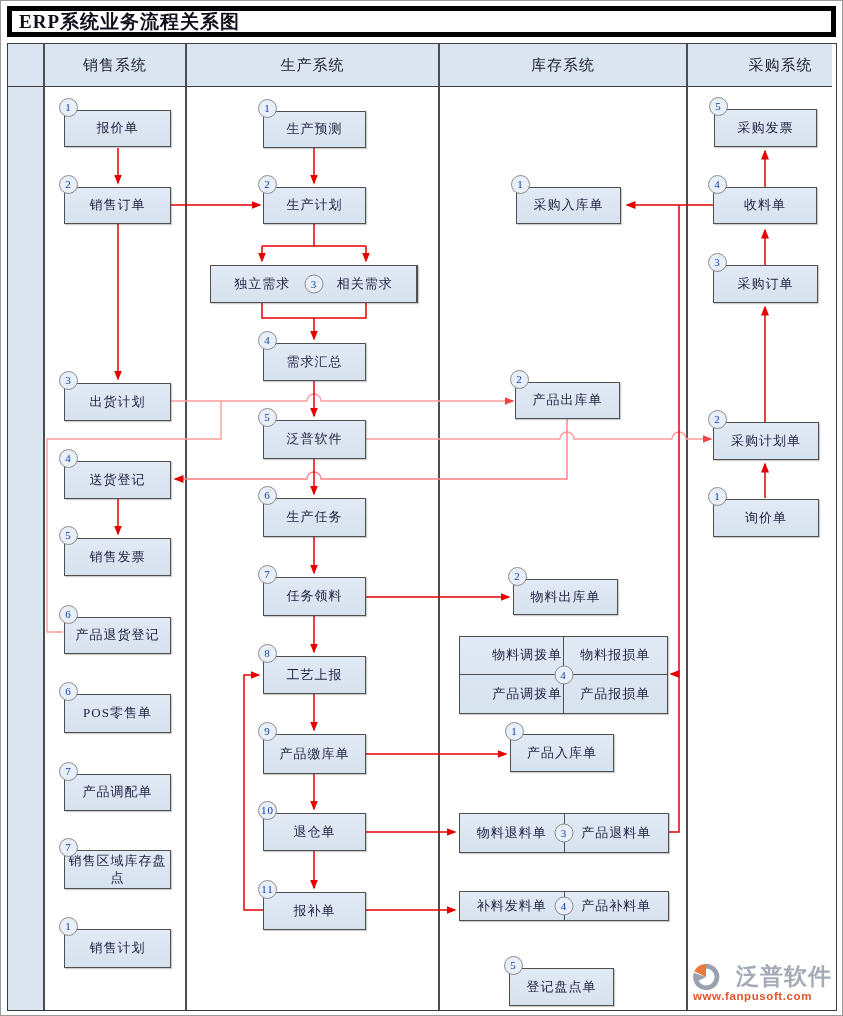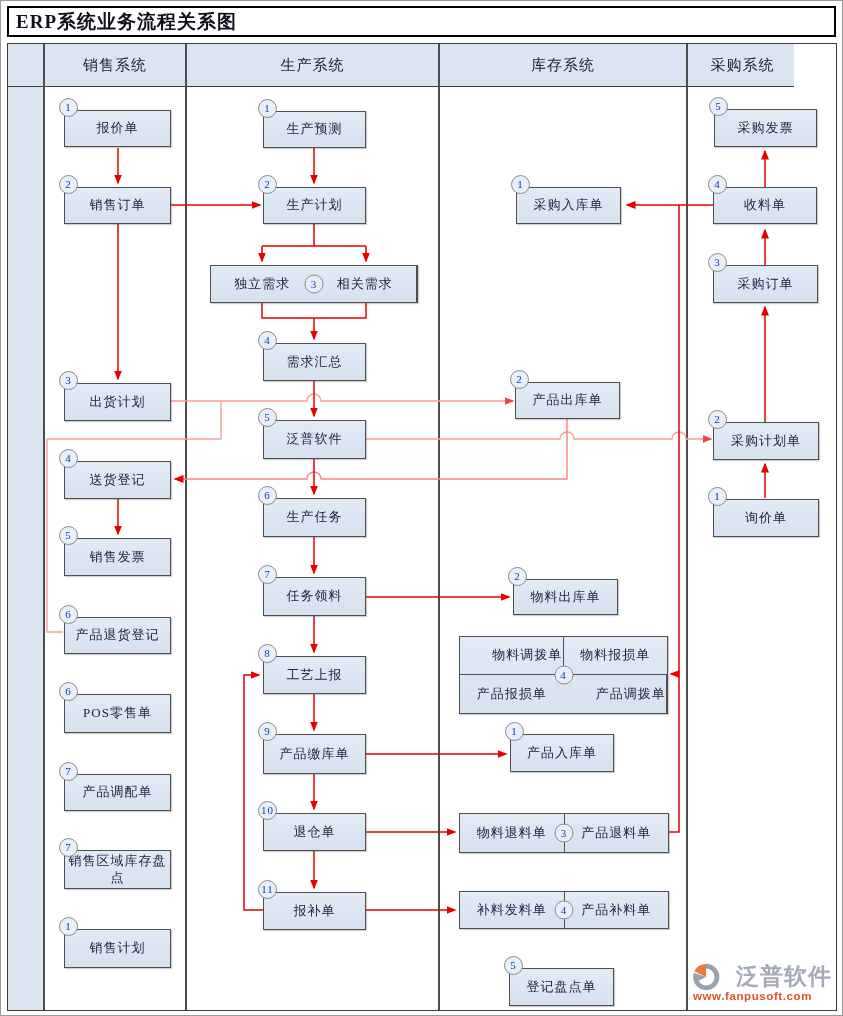--- a/index.html
+++ b/index.html
@@ -1,20 +1,20 @@
 <!DOCTYPE html>
 <html><head>
 <meta charset="utf-8">
 <style>
   html,body{margin:0;padding:0;background:#fff;}
   .page{position:relative;width:843px;height:1016px;background:#fff;border:1px solid #9b9b9b;
         box-sizing:border-box;overflow:hidden;
         font-family:"Liberation Serif","DejaVu Serif",serif;}
   .title-bar{position:absolute;left:6px;top:5px;width:829px;height:31px;box-sizing:border-box;
-        border:2px solid #000000;background:#fff;display:flex;align-items:center;
+        border:5px solid #000000;background:#fff;display:flex;align-items:center;
         font-size:19px;font-weight:bold;color:#10101c;padding-left:7px;letter-spacing:1px;}
   .board-frame{position:absolute;left:6px;top:42px;width:830px;height:968px;box-sizing:border-box;
         border:1px solid #3c3c3c;background:#fff;}
   .left-strip{position:absolute;left:7px;top:43px;width:36px;height:966px;background:#dce6f1;}
   .vdiv{position:absolute;top:43px;height:966px;width:2px;background:#4d4d4d;}
   .hdr{position:absolute;top:43px;height:43px;box-sizing:border-box;background:#dbe5f1;
         border-bottom:1px solid #3c3c3c;display:flex;align-items:center;justify-content:center;
         font-size:15px;color:#222232;letter-spacing:1px;}
   .hdr-strip{position:absolute;left:7px;top:43px;width:36px;height:43px;background:#dbe5f1;
         border-bottom:1px solid #3c3c3c;box-sizing:border-box;}
@@ -49,21 +49,21 @@
 
   <div class="title-bar">ERP系统业务流程关系图</div>
 
   <div class="board-frame"></div>
   <div class="left-strip"></div>
   <div class="hdr-strip"></div>
 
   <div class="hdr" style="left:43px;width:142px;">销售系统</div>
   <div class="hdr" style="left:185px;width:253px;">生产系统</div>
   <div class="hdr" style="left:438px;width:248px;">库存系统</div>
-  <div class="hdr" style="left:648px;width:145px;padding-left:42px;">采购系统</div>
+  <div class="hdr" style="left:686px;width:145px;padding-left:42px;">采购系统</div>
 
   <div class="vdiv" style="left:42px;"></div>
   <div class="vdiv" style="left:184px;"></div>
   <div class="vdiv" style="left:437px;"></div>
   <div class="vdiv" style="left:685px;"></div>
 
   <svg class="wires" viewBox="0 0 843 1016">
     <defs>
       <marker id="mr" viewBox="0 0 10 8" markerWidth="10" markerHeight="8" refX="8.5" refY="4" orient="auto" markerUnits="userSpaceOnUse">
           <path d="M0,0L10,4L0,8Z" fill="#e60000"></path>
@@ -208,37 +208,37 @@
         <span class="badge tl">2</span>
       </div>
       <div class="node" style="left: 512px; top: 578px; width: 105px; height: 36px;">
         <span>物料出库单</span>
         <span class="badge tl">2</span>
       </div>
       <div class="node" style="left: 458px; top: 635px; width: 209px; height: 78px;">
         <div class="gridwrap">
           <div class="gcell br bb">物料调拨单</div>
           <div class="gcell bb">物料报损单</div>
+          <div class="gcell br">产品调拨单</div>
           <div class="gcell">产品报损单</div>
-          <div class="gcell br">产品调拨单</div>
         </div>
         <span class="badge ctr">4</span>
       </div>
       <div class="node" style="left: 509px; top: 733px; width: 104px; height: 38px;">
         <span>产品入库单</span>
         <span class="badge tl">1</span>
       </div>
       <div class="node" style="left: 458px; top: 812px; width: 210px; height: 40px;">
         <div class="cellwrap">
           <div class="cell divr">物料退料单</div>
           <div class="cell">产品退料单</div>
         </div>
         <span class="badge ctr">3</span>
       </div>
-      <div class="node" style="left: 458px; top: 890px; width: 210px; height: 38px;">
+      <div class="node" style="left: 458px; top: 890px; width: 210px; height: 30px;">
         <div class="cellwrap">
           <div class="cell divr">补料发料单</div>
           <div class="cell">产品补料单</div>
         </div>
         <span class="badge ctr">4</span>
       </div>
       <div class="node" style="left: 508px; top: 967px; width: 105px; height: 38px;">
         <span>登记盘点单</span>
         <span class="badge tl">5</span>
       </div>

